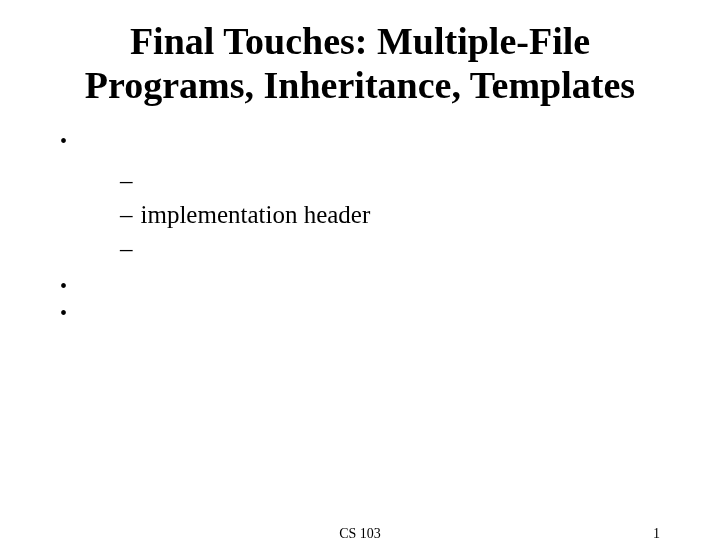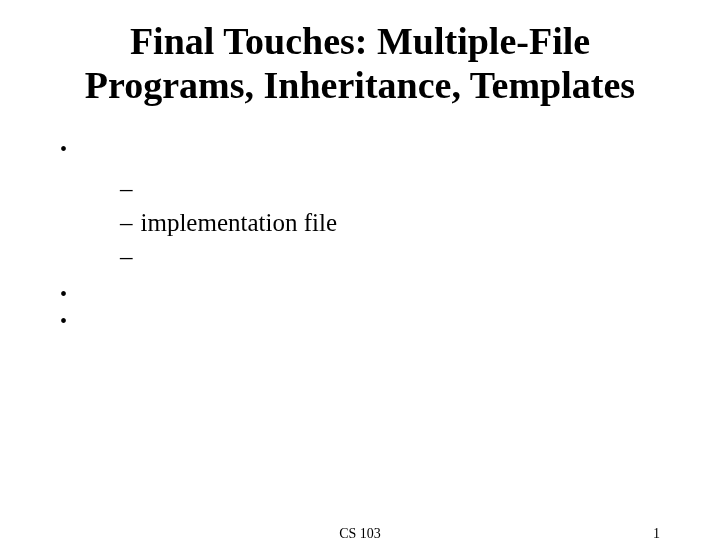--- a/index.html
+++ b/index.html
@@ -14,21 +14,21 @@
       font-family: "Times New Roman", Times, serif;
       color: #000000;
       position: relative;
       padding: 20px 50px;
     }
     .title {
       font-size: 38px;
       font-weight: bold;
       text-align: center;
       line-height: 1.15;
-      margin-bottom: 32px;
+      margin-bottom: 24px;
       padding: 0 20px;
     }
     .content {
       padding-left: 10px;
     }
     .bullet-l1 {
       font-size: 30px;
       line-height: 1.35;
       display: flex;
       align-items: baseline;
@@ -79,21 +79,21 @@
   <div class="bullet-l1">
     <span class="dot">•</span>
   </div>
 
   <div class="sub-list">
     <div class="bullet-l2">
       <span class="dash">–</span>
     </div>
     <div class="bullet-l2">
       <span class="dash">–</span>
-      <span>implementation file</span>
+      <span>implementation header</span>
     </div>
     <div class="bullet-l2">
       <span class="dash">–</span>
     </div>
   </div>
 
   <div class="bullet-l1">
     <span class="dot">•</span>
   </div>
 

